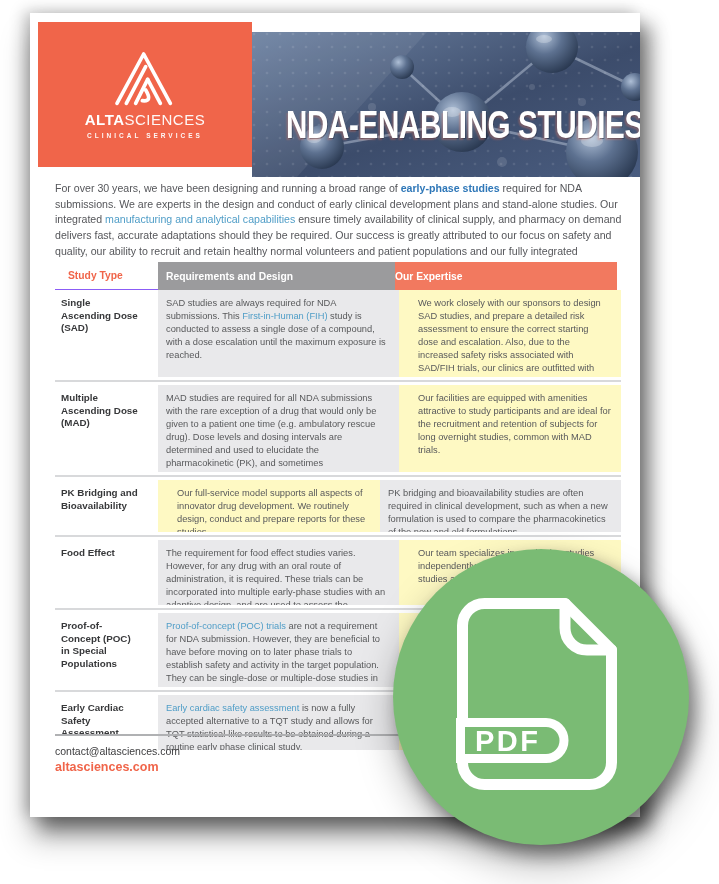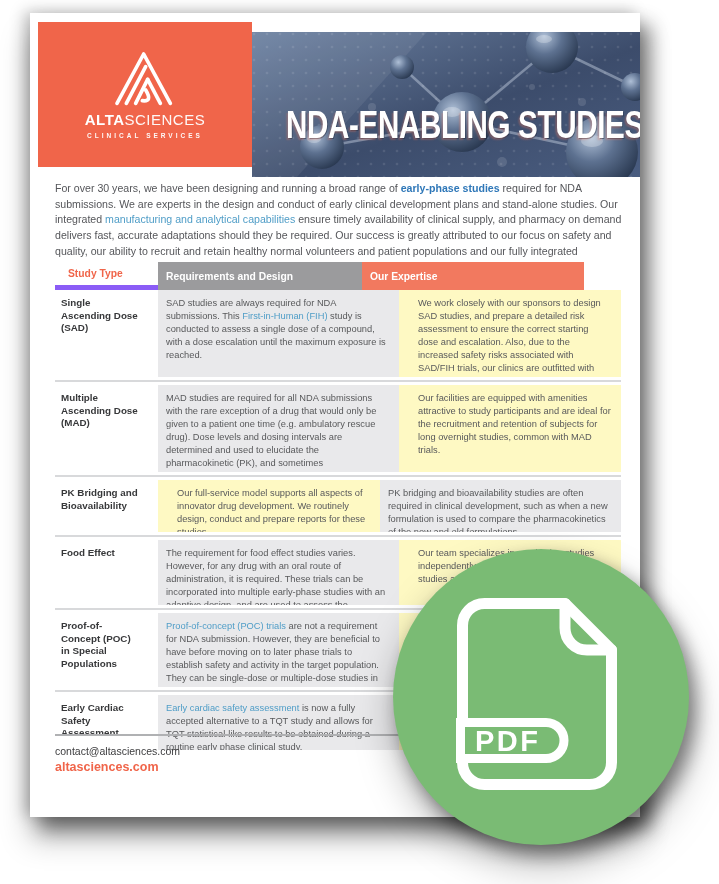--- a/index.html
+++ b/index.html
@@ -37,23 +37,23 @@
     position:absolute;left:25px;top:168px;width:574px;
     font-size:10.6px;line-height:15.7px;color:#55565a;
   }
   .blink{color:#2e77b8;font-weight:bold;}
   .link{color:#4f9dc7;}
 
   
   .stable{position:absolute;left:25px;top:249px;width:566px;}
   .thead{display:flex;height:28px;}
   .th{font-weight:bold;font-size:10.3px;display:flex;align-items:center;box-sizing:border-box;}
-  .th-type{width:103px;color:#f0654a;background:#fff;padding-left:13px;border-bottom:5px solid #8b5cf6;}
-  .th-req{width:204px;color:#fff;background:#9b9b9d;padding-left:8px;}
-  .th-exp{width:222px;color:#fff;background:#f2795f;padding-left:8px;}
+  .th-type{width:103px;color:#f0654a;background:#fff;padding-left:13px;border-bottom:1px solid #8b5cf6;}
+  .th-req{width:237px;color:#fff;background:#9b9b9d;padding-left:8px;}
+  .th-exp{width:222px;color:#fff;background:#f2795f;}
 
   .trow{display:flex;flex-direction:column;}
   .trow-cells{display:flex;flex:1;overflow:hidden;justify-content:flex-end;}
   .cell{box-sizing:border-box;overflow:hidden;font-size:9.3px;line-height:13px;color:#58595b;}
   .cell span{white-space:pre-line;}
   .cell-type{width:103px;background:#fff;padding:7px 4px 4px 6px;font-size:9.8px;line-height:12.5px;font-weight:bold;color:#37383a;}
   .cell-req{width:241px;background:#e9e9eb;padding:7px 12px 4px 8px;}
   .cell-exp{width:222px;background:#fef9c3;padding:7px 10px 4px 19px;}
   .rdivider{height:2px;background:#d8d9db;margin:3px 0;}
 

